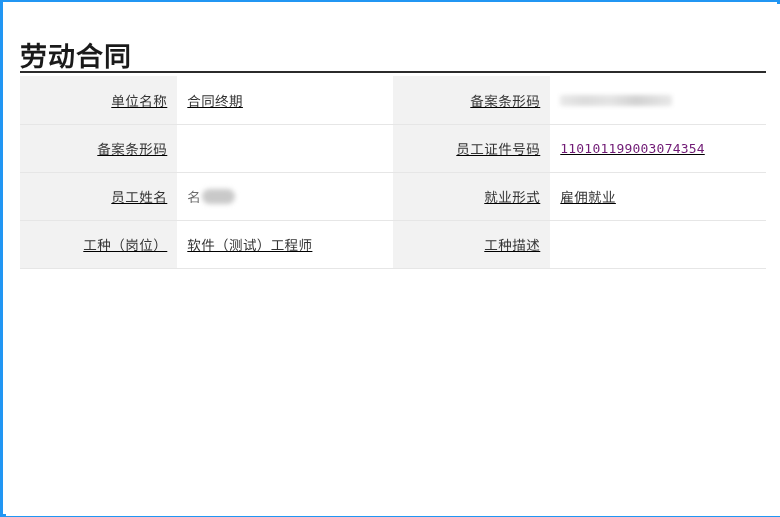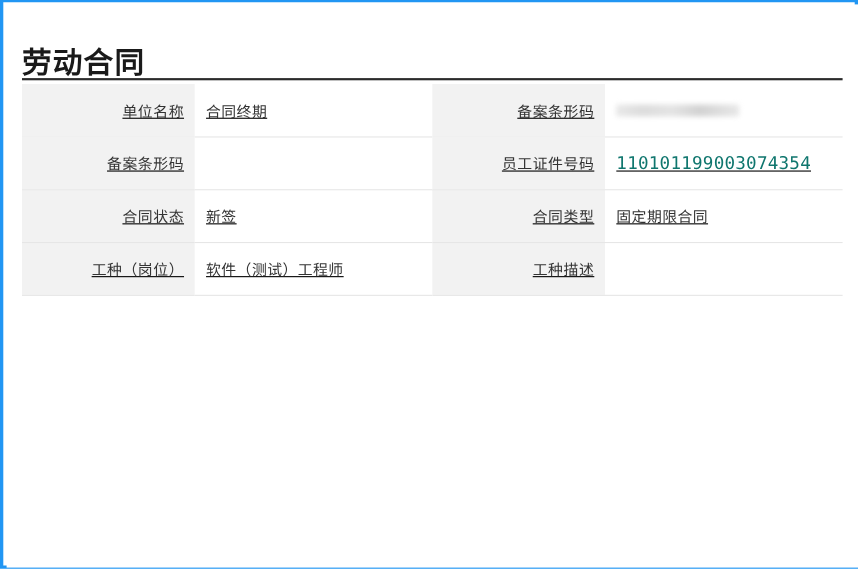--- a/index.html
+++ b/index.html
@@ -86,22 +86,22 @@
     background: #ffffff;
     text-align: left;
     color: #333333;
     font-size: 13.5px;
     width: 181px;
     padding-left: 9px;
     letter-spacing: 0.4px;
   }
   td.val.mono {
     font-family: "DejaVu Sans Mono", "Liberation Mono", monospace;
-    font-size: 16px;
-    color: #0f766e;
+    font-size: 13px;
+    color: #701a75;
     letter-spacing: 0.2px;
   }
 
   
   tr.full-row td.val { width: auto; }
 
   .req-star {
     color: #e64545;
     font-size: 12px;
     margin-left: 1px;
@@ -150,24 +150,24 @@
             <td class="lbl"><span>备案条形码</span></td>
             <td class="val"><span class="redact barcode"></span></td>
           </tr>
           <tr>
             <td class="lbl"><span>备案条形码</span></td>
             <td class="val"><span></span></td>
             <td class="lbl"><span>员工证件号码</span></td>
             <td class="val mono"><span>110101199003074354</span></td>
           </tr>
           <tr>
-            <td class="lbl"><span>合同状态</span></td>
-            <td class="val"><span>新签</span></td>
-            <td class="lbl"><span>合同类型</span></td>
-            <td class="val"><span>固定期限合同</span></td>
+            <td class="lbl"><span>员工姓名</span></td>
+            <td class="val"><span class="name-partial">名</span><span class="redact name"></span></td>
+            <td class="lbl"><span>就业形式</span></td>
+            <td class="val"><span>雇佣就业</span></td>
           </tr>
           <tr>
             <td class="lbl"><span>工种（岗位）</span></td>
             <td class="val"><span>软件（测试）工程师</span></td>
             <td class="lbl"><span>工种描述</span></td>
             <td class="val"><span></span></td>
           </tr>
         </tbody>
     </table>
 

